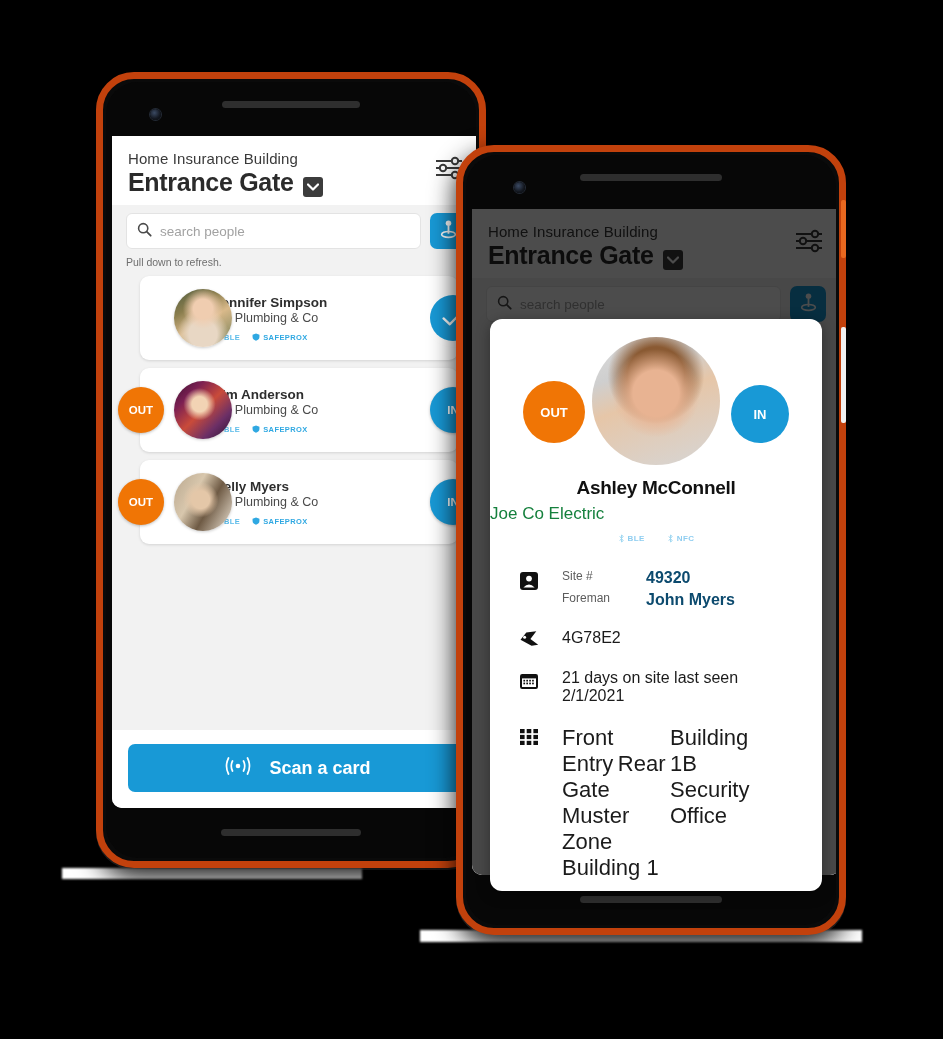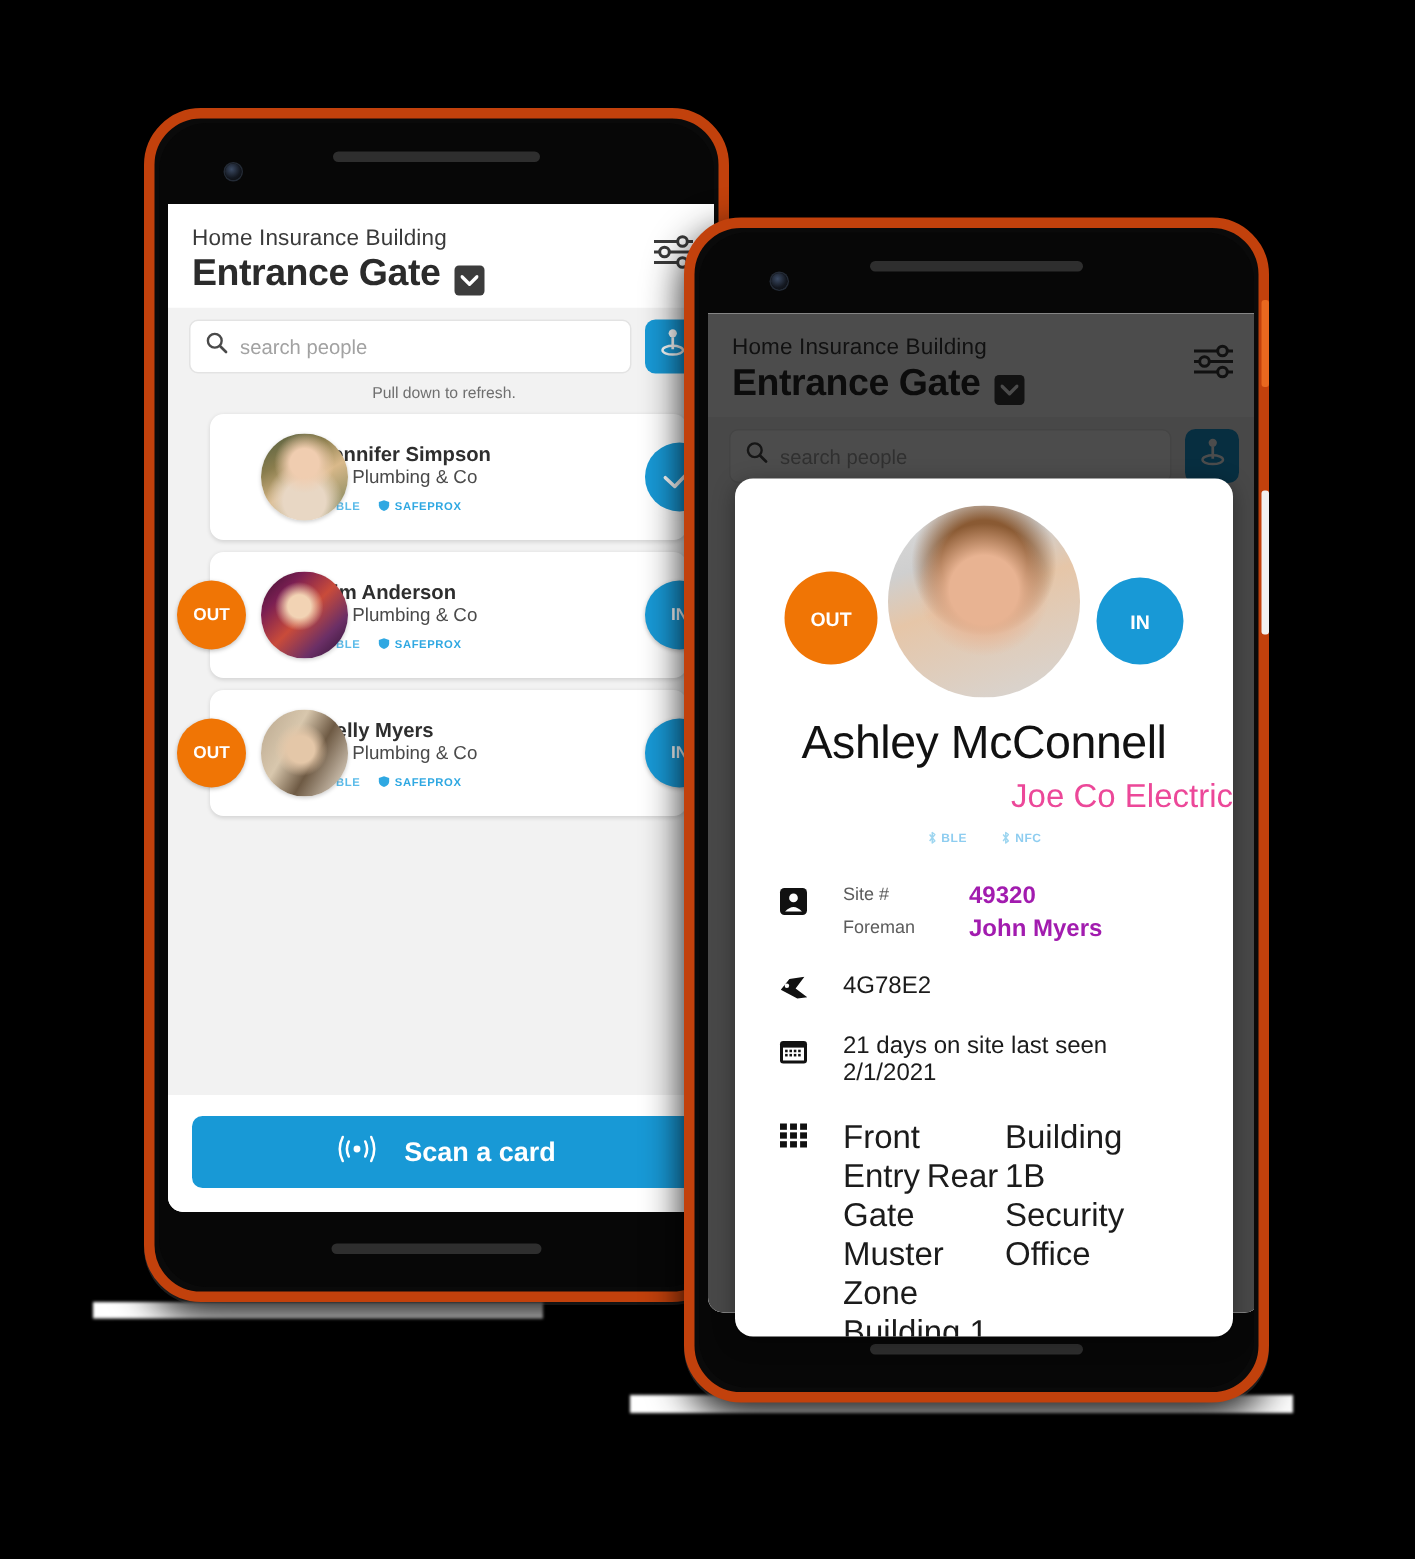--- a/index.html
+++ b/index.html
@@ -76,21 +76,21 @@
   .search-box {
     flex: 1; height: 36px; background: #fff; border-radius: 6px;
     display: flex; align-items: center; gap: 8px; padding: 0 10px;
     border: 1px solid #e3e3e3;
   }
   .search-ph { font-size: 13.5px; color: #a2a2a2; }
   .pin-btn {
     width: 36px; height: 36px; border-radius: 7px; background: #1899d6;
     display: flex; align-items: center; justify-content: center; flex: 0 0 auto;
   }
-  .pull-refresh { text-align: center; font-size: 10.5px; color: #6f6f6f; padding: 7px 0 4px; }
+  .pull-refresh { font-size: 10.5px; color: #6f6f6f; padding: 7px 0 4px; }
 
   
   .list-wrap { background: #f2f2f2; flex: 1 1 auto; position: relative; overflow: hidden; padding: 0 0 2px 0; }
   .person-row { position: relative; height: 92px; }
   .person-card {
     position: absolute; left: 28px; right: 22px; top: 4px; bottom: 4px;
     background: #fff; border-radius: 9px;
     box-shadow: 0 1px 3px rgba(0,0,0,0.13);
     display: flex; align-items: center; padding-left: 58px;
   }
@@ -160,33 +160,33 @@
     width: 62px; height: 62px; border-radius: 50%; background: #f07505;
     color: #fff; font-size: 13px; font-weight: bold;
     display: flex; align-items: center; justify-content: center;
   }
   .det-in {
     position: absolute; right: 33px; top: 66px;
     width: 58px; height: 58px; border-radius: 50%; background: #1899d6;
     color: #fff; font-size: 13px; font-weight: bold;
     display: flex; align-items: center; justify-content: center;
   }
-  .det-name { text-align: center; font-size: 31px; font-weight: normal; color: #111; margin-top: 8px; letter-spacing: -0.3px; }
-  .det-org  { text-align: right; font-size: 22px; color: #ec4899; margin-top: 5px; }
+  .det-name { text-align: center; font-size: 19px; font-weight: bold; color: #111; margin-top: 8px; letter-spacing: -0.3px; }
+  .det-org  { text-align: left; font-size: 17px; color: #15803d; margin-top: 5px; }
   .det-tags { display: flex; justify-content: center; gap: 22px; margin-top: 10px; }
   .det-tag  { display: flex; align-items: center; gap: 3px; font-size: 8px; font-weight: bold; color: #8ecdf0; letter-spacing: 0.4px; }
 
   .det-rows { padding: 26px 30px 16px 28px; display: flex; flex-direction: column; gap: 20px; }
   .det-row { display: flex; gap: 22px; align-items: flex-start; }
   .det-icon { width: 22px; flex: 0 0 22px; display: flex; justify-content: center; padding-top: 2px; }
   .det-body { flex: 1; }
   .kv { display: flex; }
   .kv + .kv { margin-top: 4px; }
   .kv-k { width: 84px; font-size: 12px; color: #5c5c5c; }
-  .kv-v { font-size: 16px; color: #a21caf; font-weight: bold; }
+  .kv-v { font-size: 16px; color: #0c4a6e; font-weight: bold; }
   .det-line  { font-size: 16px; color: #1b1b1b; }
   .det-line + .det-line { margin-top: 4px; }
   .zone-grid { display: flex; gap: 0; }
   .zone-col { width: 108px; }
   .zone-col .det-line { font-size: 22px; }
 </style>
 </head>
 <body>
 
 <div class="stage">

